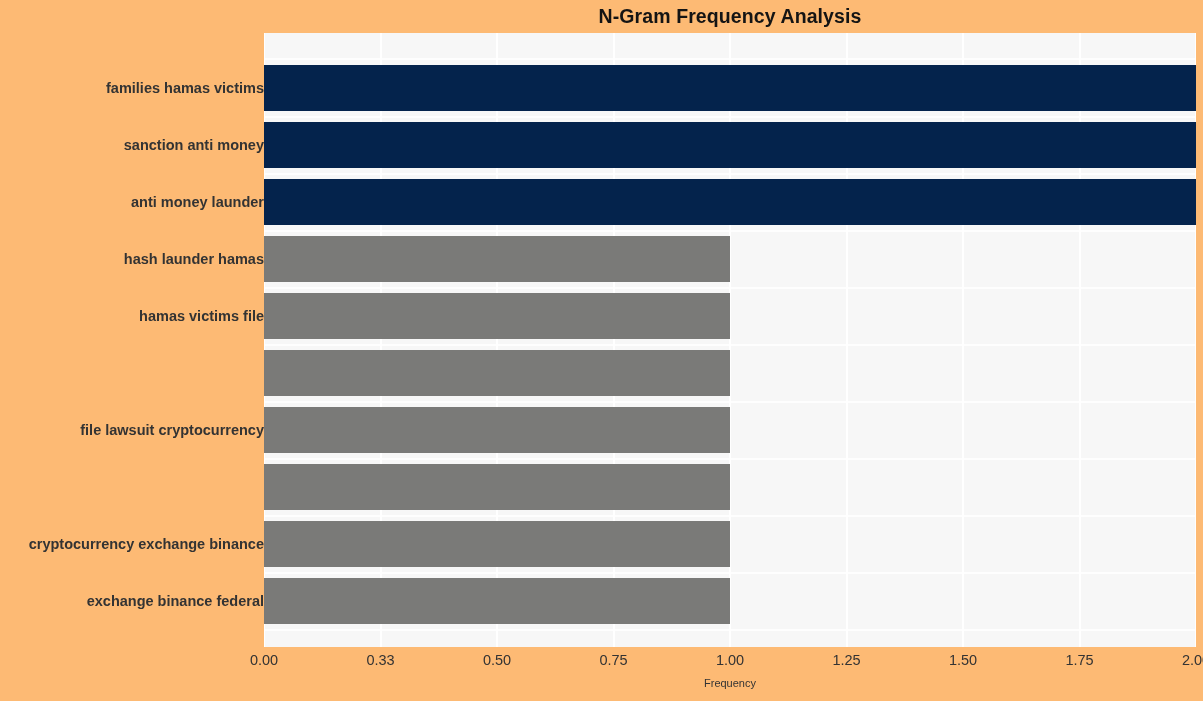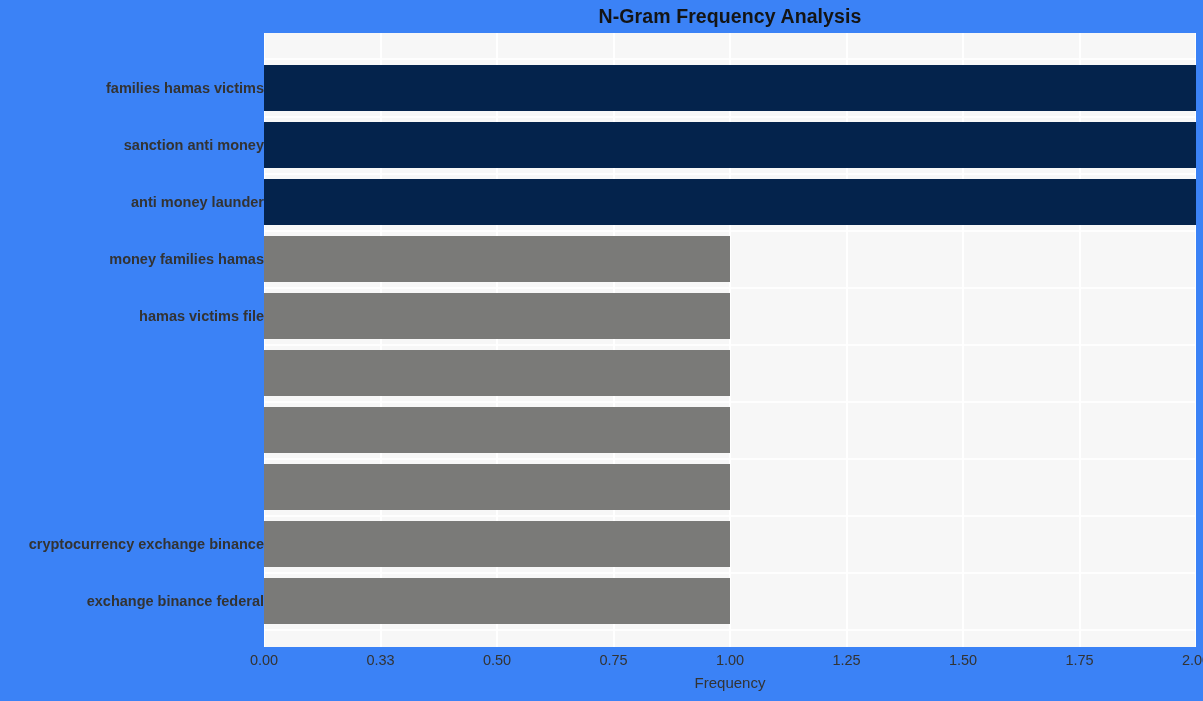--- a/index.html
+++ b/index.html
@@ -12,21 +12,21 @@
     height: 701px;
     font-family: "Liberation Sans", sans-serif;
     color: #262626;
     overflow: hidden;
   }
 
   #figure {
     position: relative;
     width: 1203px;
     height: 701px;
-    background: #3b82f6;
+    background: #fdba74;
   }
 
   
   #chart-title {
     position: absolute;
     left: 264px;
     top: 4px;
     width: 932px;
     text-align: center;
     font-size: 19.5px;
@@ -108,21 +108,21 @@
     color: #333333;
     line-height: 20px;
   }
 
   #x-axis-label {
     position: absolute;
     left: 264px;
     top: 673px;
     width: 932px;
     text-align: center;
-    font-size: 15px;
+    font-size: 11px;
     color: #333333;
     line-height: 20px;
   }
 </style>
 </head>
 <body>
 
 <div id="figure">
 
   <div id="chart-title">N-Gram Frequency Analysis</div>
@@ -161,22 +161,23 @@
         <div class="bar" title="lawsuit cryptocurrency exchange: 1" style="top: 431.071px; width: 466px; background: rgb(122, 122, 120);"></div>
         <div class="bar" title="cryptocurrency exchange binance: 1" style="top: 488.082px; width: 466px; background: rgb(122, 122, 120);"></div>
         <div class="bar" title="exchange binance federal: 1" style="top: 545.092px; width: 466px; background: rgb(122, 122, 120);"></div>
       </div>
   </div>
 
   <div id="y-tick-layer">
       <div class="ytick" style="top: 46px;">families hamas victims</div>
       <div class="ytick" style="top: 103.01px;">sanction anti money</div>
       <div class="ytick" style="top: 160.02px;">anti money launder</div>
-      <div class="ytick" style="top: 217.031px;">money families hamas</div>
+      <div class="ytick" style="top: 217.031px;">hash launder hamas</div>
       <div class="ytick" style="top: 274.041px;">hamas victims file</div>
+      <div class="ytick" style="top: 388.061px;">file lawsuit cryptocurrency</div>
       <div class="ytick" style="top: 502.082px;">cryptocurrency exchange binance</div>
       <div class="ytick" style="top: 559.092px;">exchange binance federal</div>
     </div>
 
   <div id="x-tick-layer">
       <div class="xtick" style="left: 0px;">0.00</div>
       <div class="xtick" style="left: 116.5px;">0.33</div>
       <div class="xtick" style="left: 233px;">0.50</div>
       <div class="xtick" style="left: 349.5px;">0.75</div>
       <div class="xtick" style="left: 466px;">1.00</div>

